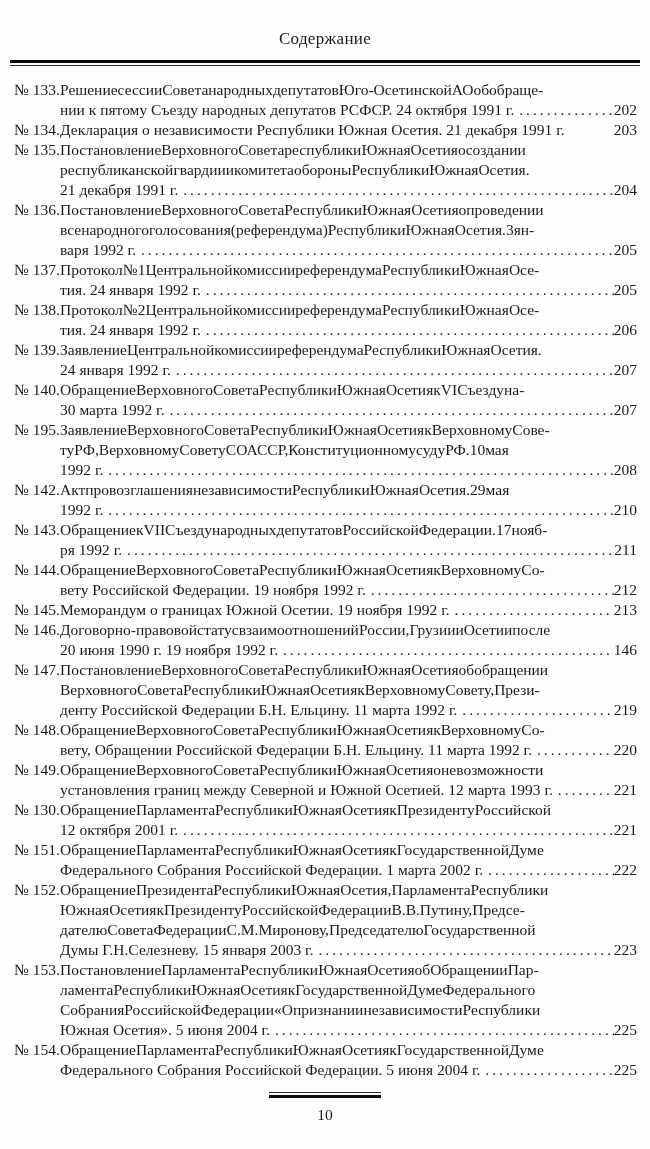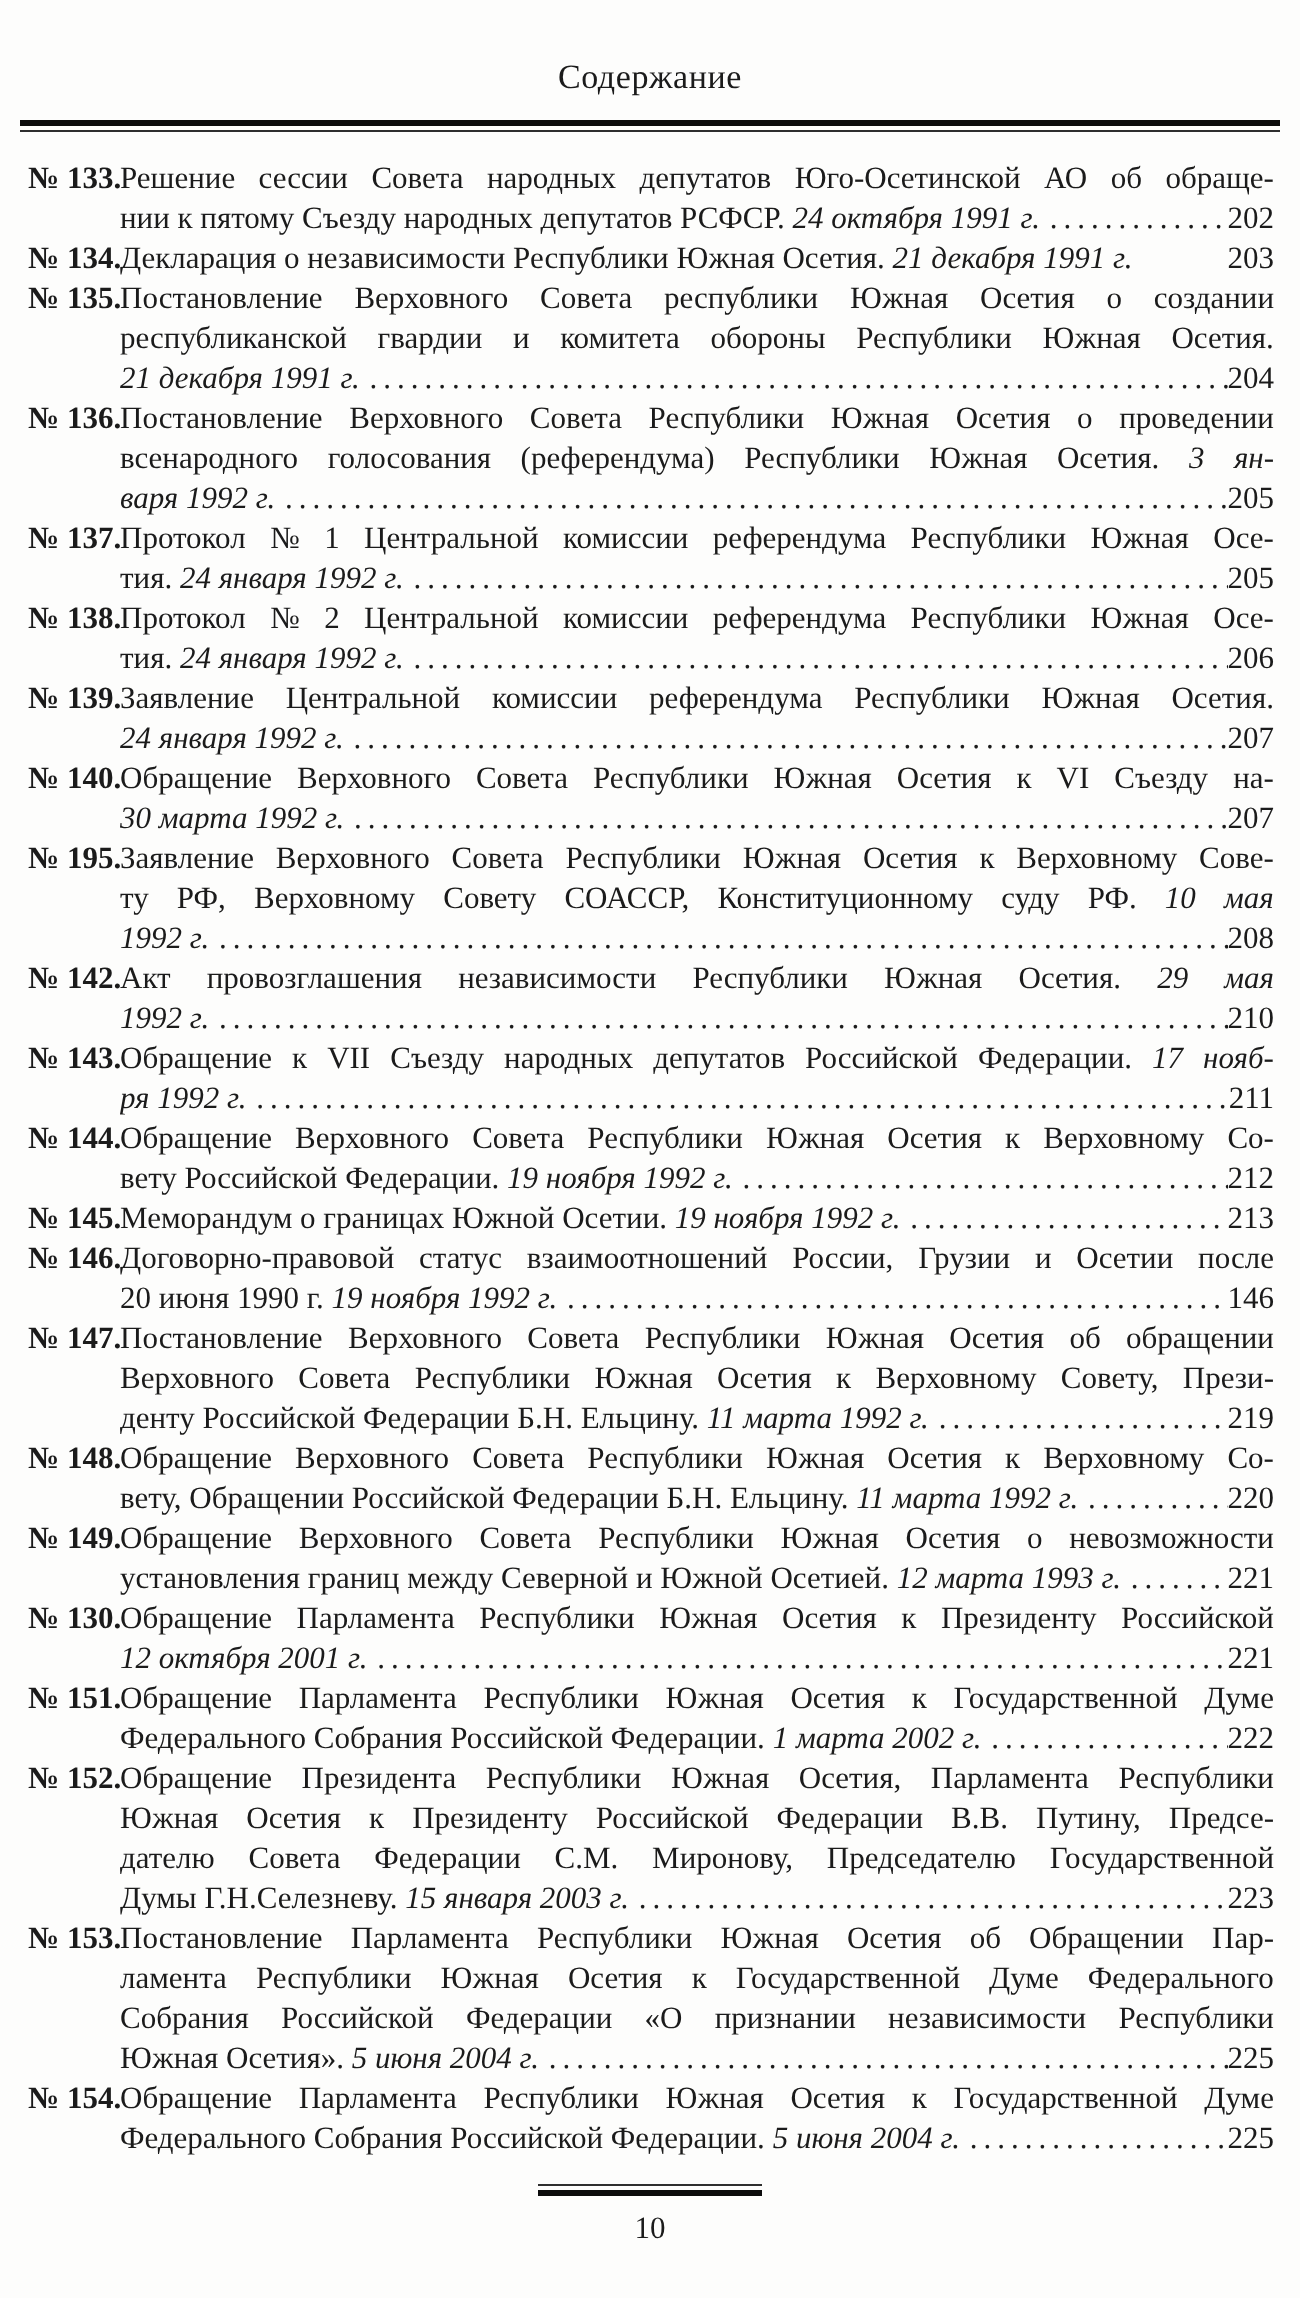--- a/index.html
+++ b/index.html
@@ -23,26 +23,26 @@
     height: 2px;
     border-top: 3px solid #0c0c0c;
     border-bottom: 1px solid #2e2e2e;
   }
   .toc {
     margin: 14px 13px 0 14px;
     font-size: 15.5px;
     line-height: 20px;
   }
   .entry { position: relative; padding-left: 46px; }
-  .num { position: absolute; left: 0; top: 0; white-space: pre; font-weight: bold; }
+  .num { position: absolute; left: 0; top: 0; white-space: pre; }
   .line { overflow: hidden; }
-  .fill { display: flex; justify-content: space-between; }
+  .fill { display: flex; justify-content: flex-start; }
   .pageline { display: flex; align-items: baseline; }
   .t, .d, .pg { white-space: pre; }
-  .d, .w.i { font-style: italic; }
+  .d, .w.i { }
   .w { white-space: pre; }
   .leader {
     flex: 1 1 auto;
     min-width: 0;
     overflow: hidden;
     white-space: nowrap;
     padding: 0 2px 0 1px;
   }
   .leader::after {
     content: "....................................................................................................................................................";

